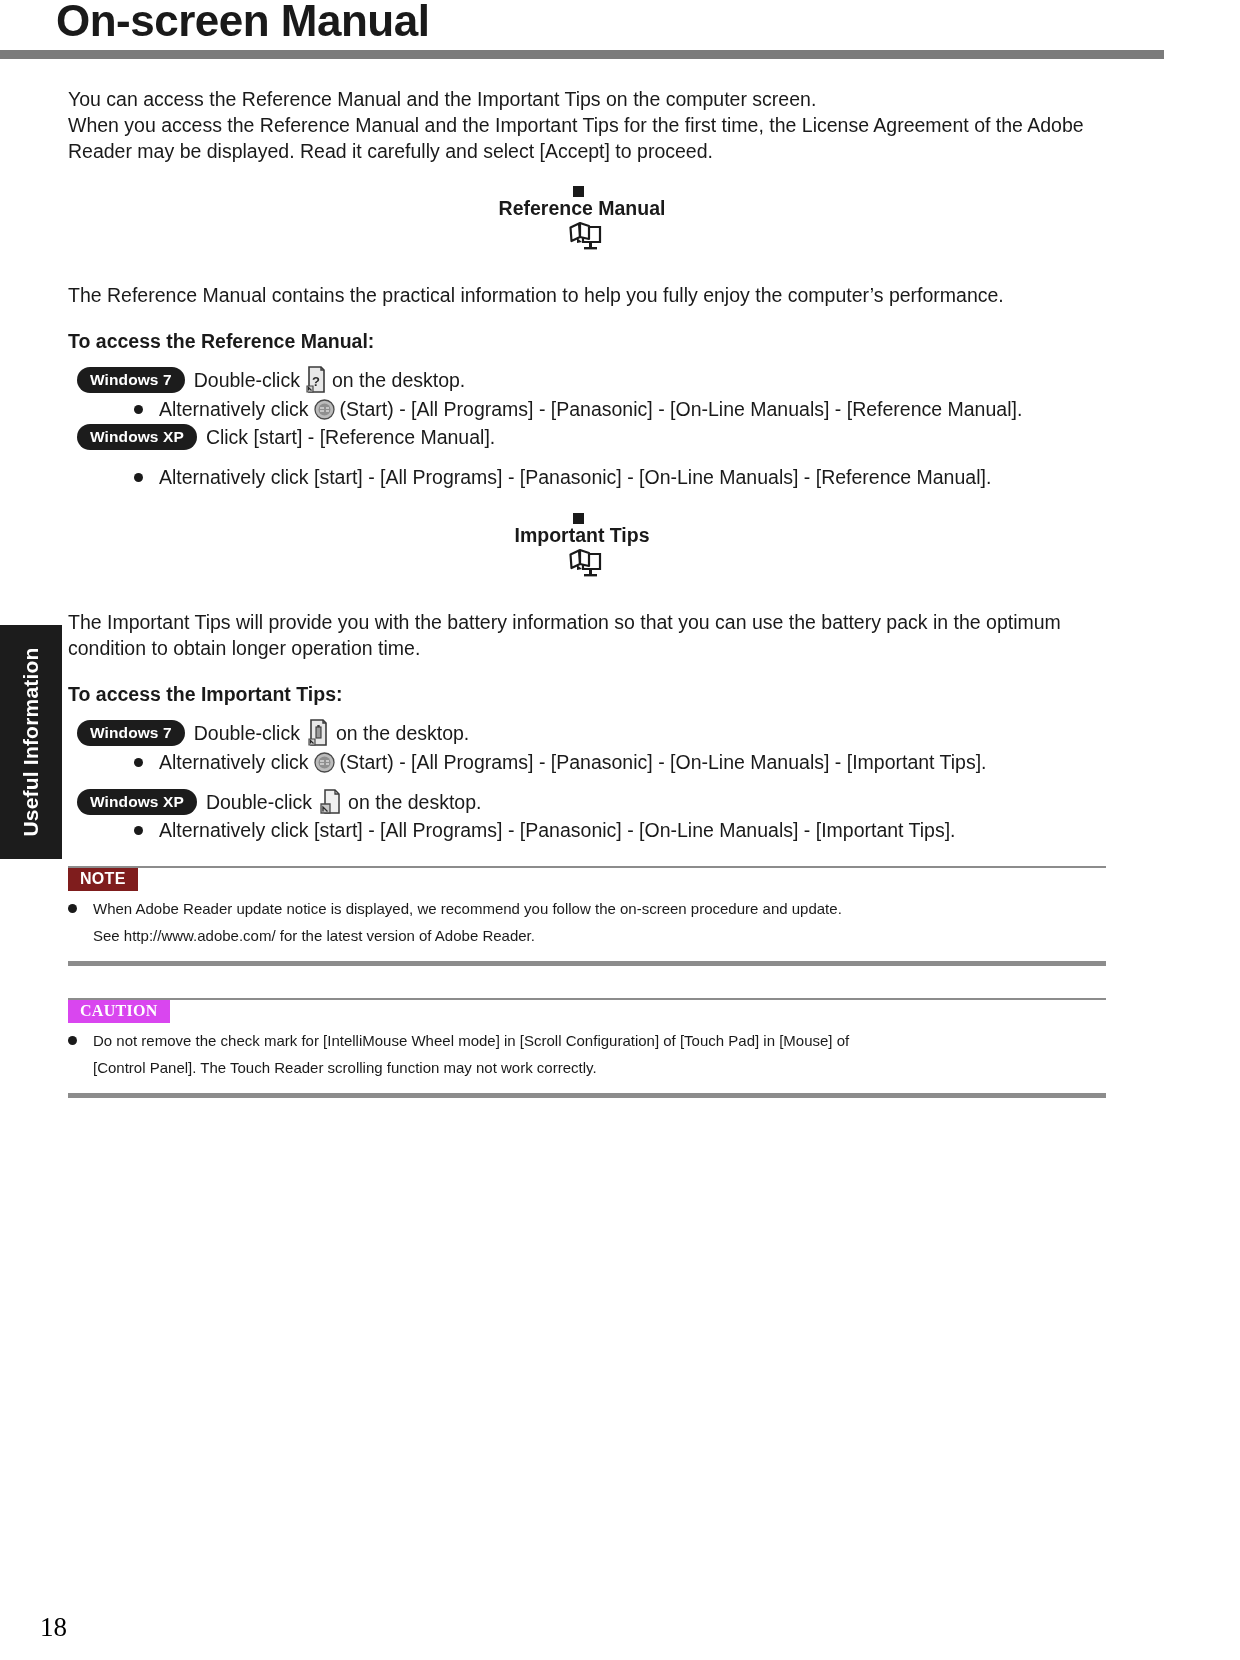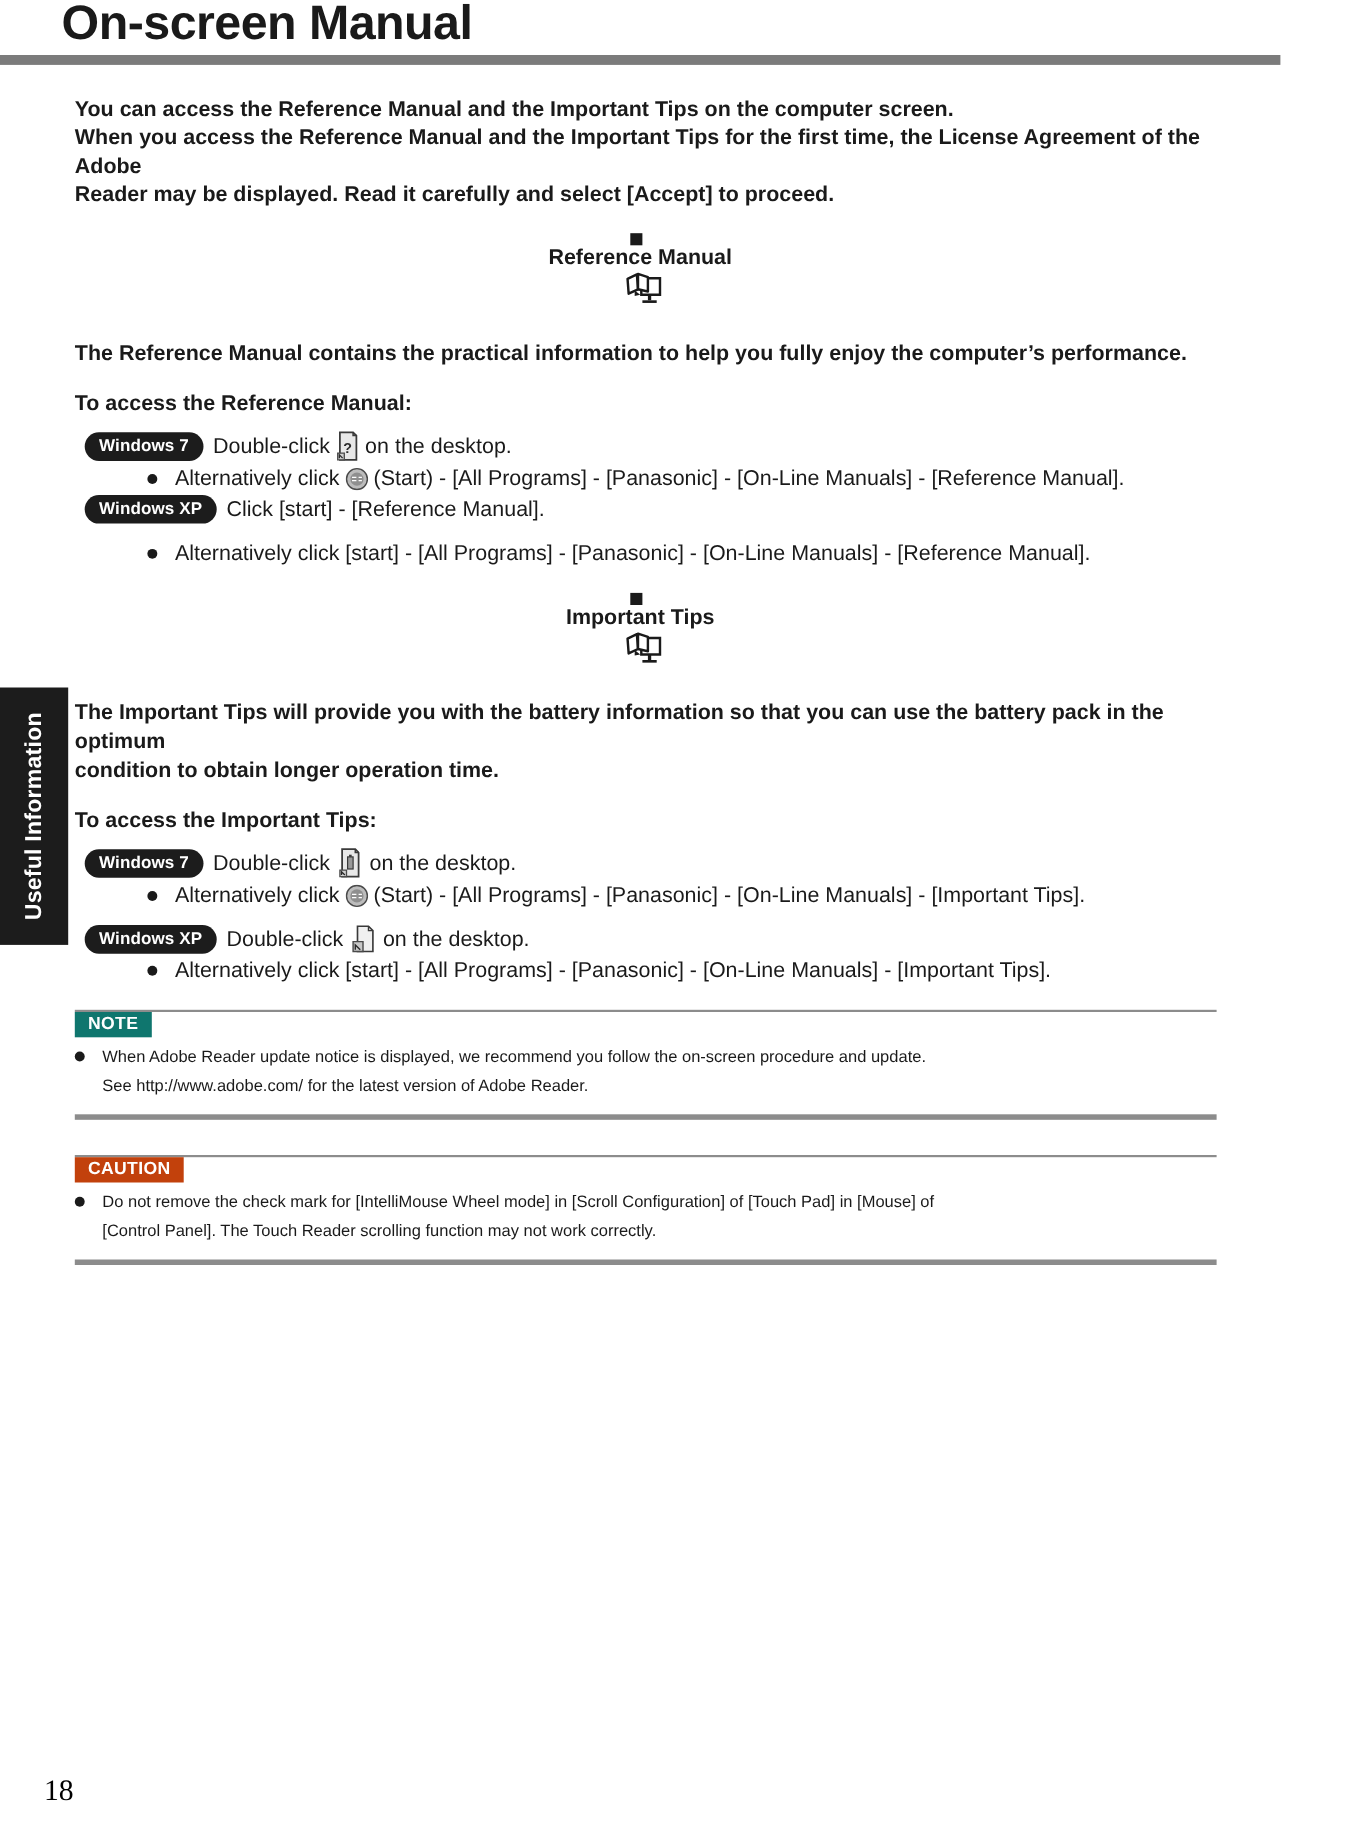--- a/index.html
+++ b/index.html
@@ -62,21 +62,20 @@
     position: absolute;
     left: 68px;
     top: 86px;
     width: 1038px;
   }
 
   p.body-text {
     margin: 0;
     font-size: 19.5px;
     line-height: 26px;
-    font-weight: bold;
   }
   .gap-sm { height: 12px; }
   .gap-md { height: 22px; }
   .gap-lg { height: 30px; }
 
   
   .sq-heading {
     display: flex;
     align-items: center;
     font-size: 19.5px;
@@ -161,28 +160,28 @@
     height: 2px;
     background: #8c8c8c;
   }
   .callout-bot-rule {
     width: 100%;
     height: 5px;
     background: #8c8c8c;
   }
   .callout-tag {
     display: inline-block;
-    background: #0f766e;
+    background: #7f1d1d;
     color: #ffffff;
     font-size: 16px;
     font-weight: bold;
     padding: 2px 12px 3px 12px;
     letter-spacing: 0.3px;
   }
-  .callout-tag.dark { background: #c2410c; }
+  .callout-tag.dark { background: #d946ef; font-family: Liberation Serif, serif; }
   .callout-body {
     display: flex;
     font-size: 15px;
     line-height: 27px;
     padding-top: 4px;
   }
   .callout-body .dot {
     margin-top: 9px;
     margin-right: 16px;
   }

